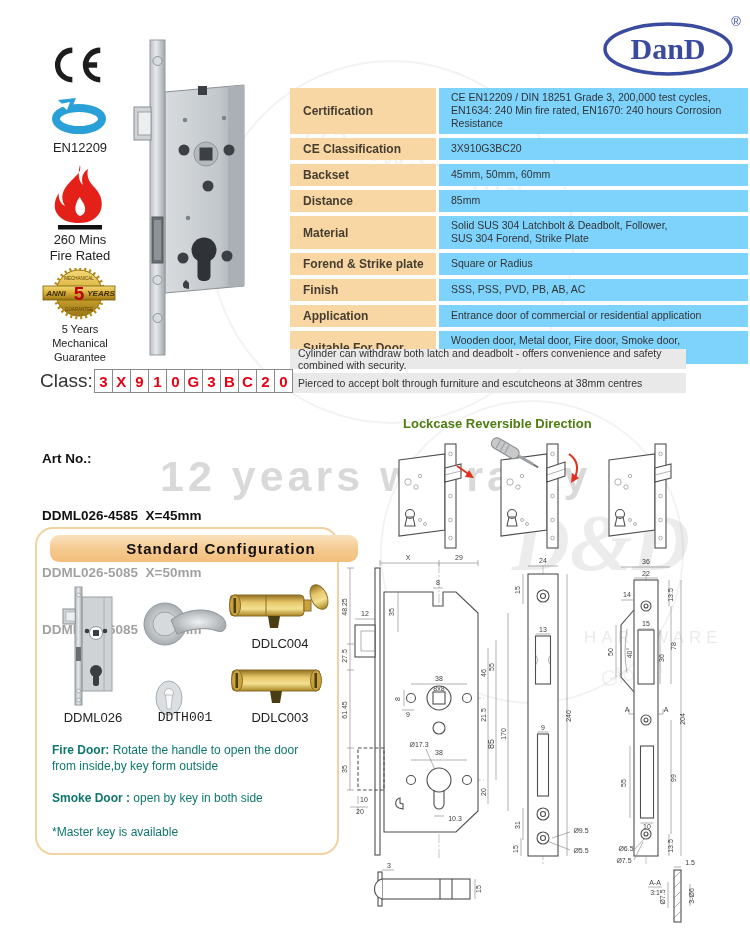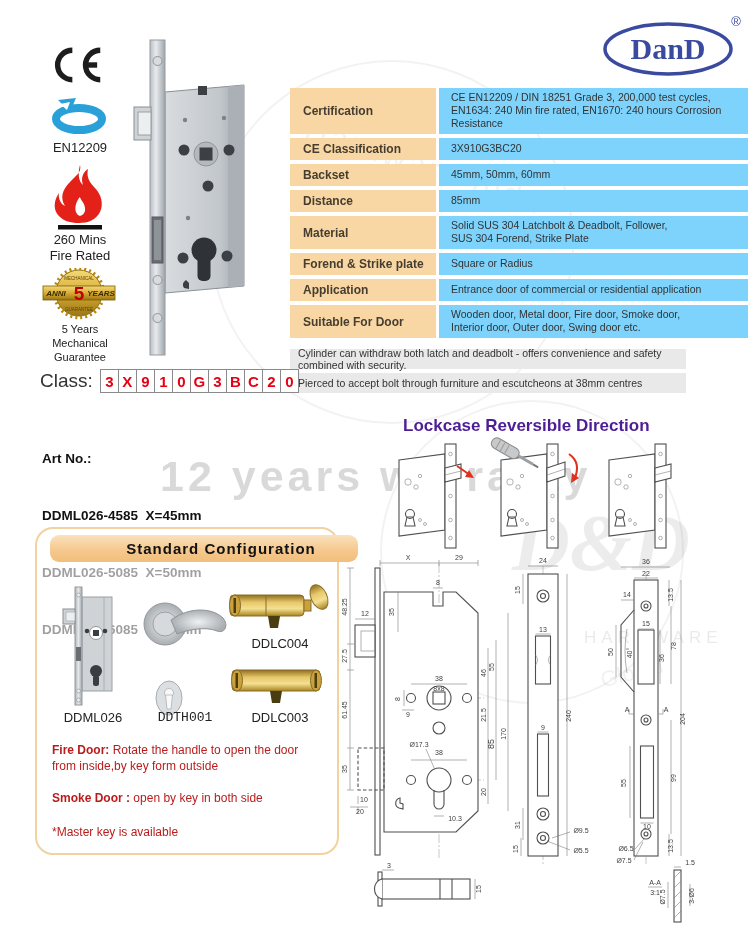--- a/index.html
+++ b/index.html
@@ -21,35 +21,35 @@
   #spec{position:absolute;left:290px;top:88px;width:458px;}
   .trow{display:flex;margin-bottom:4px;}
   .tlabel{width:146px;background:#F9D7A4;color:#453d2f;font-weight:bold;font-size:12px;
           display:flex;align-items:center;padding:4px 4px 4px 13px;box-sizing:border-box;}
   .tval{flex:1;background:#7dd3fc;color:#333;font-size:10.5px;line-height:13px;margin-left:3px;
         display:flex;align-items:center;padding:3px 6px 4px 12px;box-sizing:border-box;white-space:pre-line;}
   .note{position:absolute;left:290px;width:396px;height:20px;background:#E9E9E9;font-size:10.5px;color:#333;
         display:flex;align-items:center;padding-left:8px;box-sizing:border-box;}
   
   #class-row{position:absolute;left:40px;top:369px;display:flex;align-items:center;}
-  #class-row .cl-label{font-size:19px;color:#333;margin-right:8px;}
+  #class-row .cl-label{font-size:19px;color:#333;margin-right:2px;}
   .cbox{width:17px;height:22px;border:1px solid #8a8a8a;margin-left:-1px;background:#fff;
         display:flex;align-items:center;justify-content:center;
         color:#E60012;font-weight:bold;font-size:15px;}
   
   #artno{position:absolute;left:42px;top:411px;font-size:13.5px;font-weight:bold;color:#111;line-height:19px;white-space:pre;}
   
-  .h-bold{position:absolute;font-size:17px;font-weight:bold;color:#4c1d95;}
+  .h-bold{position:absolute;font-size:13px;font-weight:bold;color:#4d7c0f;}
   
   #stdcfg{position:absolute;left:35px;top:527px;width:304px;height:328px;border:2px solid #F2D2A0;border-radius:18px;box-sizing:border-box;background:rgba(255,255,255,.6);}
   #stdcfg-banner{position:absolute;left:50px;top:535px;width:274px;height:27px;border-radius:9px;
         background:linear-gradient(180deg,#FAE2BD 0%,#F5C98F 55%,#F2BE7A 100%);
         font-size:15px;font-weight:bold;color:#111;text-align:center;line-height:27px;letter-spacing:1px;padding-left:34px;}
   .prod-label{position:absolute;font-size:13px;color:#222;text-align:center;}
-  .cfg-text{position:absolute;left:52px;width:268px;font-size:12px;color:#b91c1c;line-height:16px;}
+  .cfg-text{position:absolute;left:52px;width:268px;font-size:12px;color:#0f766e;line-height:16px;}
   .cfg-text b{font-weight:bold;}
   
   .ln{fill:none;stroke:#4f4f4f;stroke-width:1.1;}
   .lnf{fill:#fff;stroke:#4f4f4f;stroke-width:1.1;}
   .lt{fill:none;stroke:#7e7e7e;stroke-width:.6;}
   .cl{fill:none;stroke:#9a9a9a;stroke-width:.55;stroke-dasharray:9 2 2 2;}
   .dsh{stroke-dasharray:3.5 2.2;}
   .dim{font-size:7px;fill:#3d3d3d;text-anchor:middle;font-family:"Liberation Sans",sans-serif;}
   .dimb{font-size:9px;}
   .red{stroke:#E0301E;stroke-width:2;fill:none;}
@@ -176,20 +176,24 @@
     <div class="trow">
         <div class="tlabel">Material</div>
         <div class="tval">Solid SUS 304 Latchbolt &amp; Deadbolt, Follower,
 SUS 304 Forend, Strike Plate</div>
       </div>
     <div class="trow">
         <div class="tlabel">Forend &amp; Strike plate</div>
         <div class="tval">Square or Radius</div>
       </div>
     <div class="trow">
+        <div class="tlabel">Finish</div>
+        <div class="tval">SSS, PSS, PVD, PB, AB, AC</div>
+      </div>
+    <div class="trow">
         <div class="tlabel">Application</div>
         <div class="tval">Entrance door of commercial or residential application</div>
       </div>
     <div class="trow">
         <div class="tlabel">Suitable For Door</div>
         <div class="tval">Wooden door, Metal door, Fire door, Smoke door,
 Interior door, Outer door, Swing door etc.</div>
       </div>
   </div>
   <div class="note" style="top:349px;">Cylinder can withdraw both latch and deadbolt - offers convenience and safety combined with security.</div>

